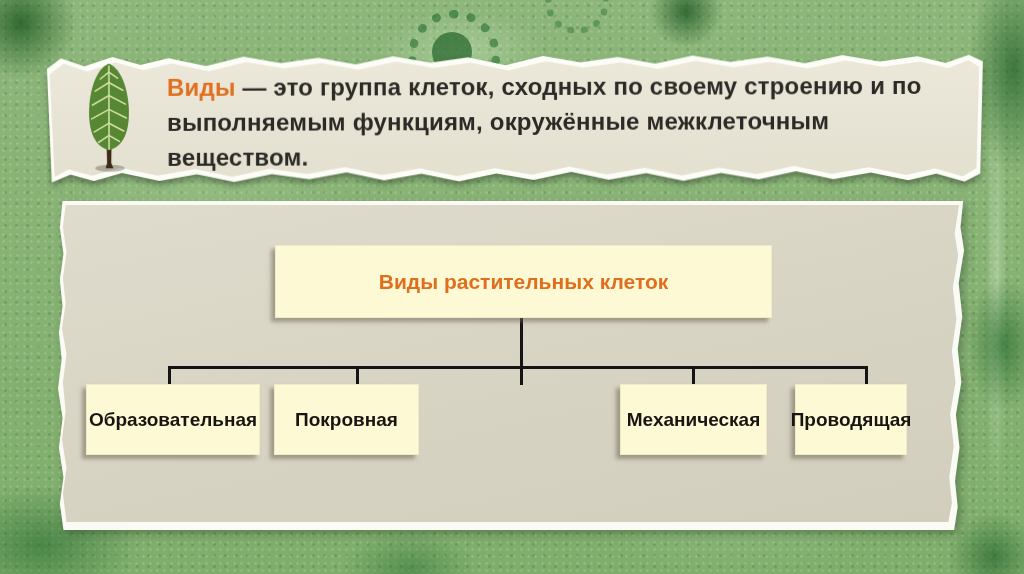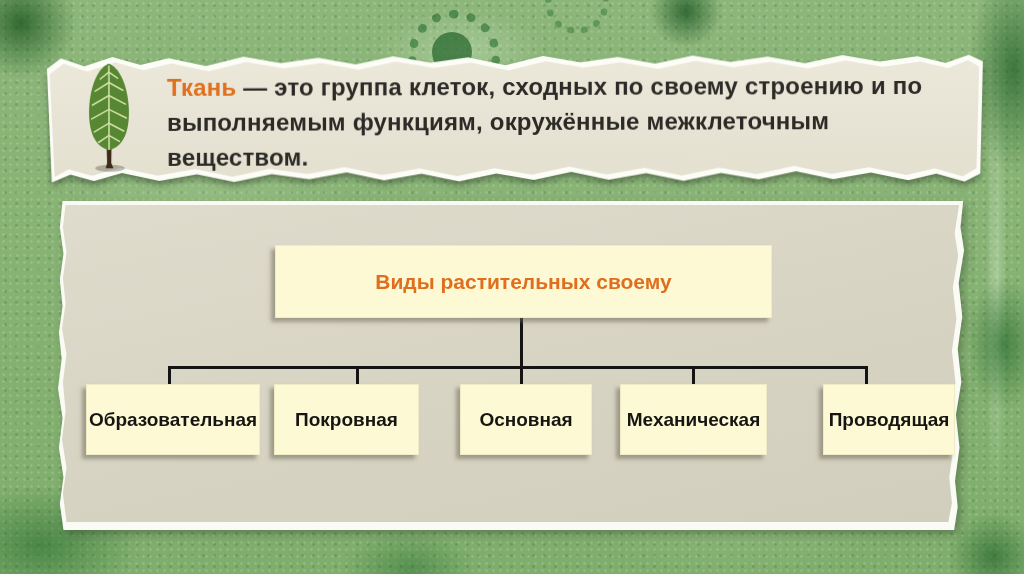--- a/index.html
+++ b/index.html
@@ -59,21 +59,21 @@
   .node{position:absolute;box-sizing:border-box;background:#fcf9d4;
     border:1px solid #efecc5;box-shadow:-4px 4px 4px rgba(110,105,85,.55);
     display:flex;align-items:center;justify-content:center;text-align:center;}
   .root-node{left:275px;top:245px;width:497px;height:73px;
     font-size:21px;font-weight:700;color:#df6f1e;}
   .child-node{top:384px;height:71px;font-size:19px;font-weight:700;color:#161512;}
   .cn1{left:86px;width:174px;}
   .cn2{left:274px;width:145px;}
   .cn3{left:460px;width:132px;}
   .cn4{left:620px;width:147px;}
-  .cn5{left:795px;width:132px;margin-left:28px;}
+  .cn5{left:795px;width:112px;}
   .line{position:absolute;background:#141414;}
   .stem{left:520px;top:316px;width:3px;height:51px;}
   .rail{left:168px;top:366px;width:700px;height:3px;}
   .drop{top:366px;width:3px;height:19px;}
   .d1{left:168px;} .d2{left:356px;} .d3{left:520px;} .d4{left:692px;} .d5{left:865px;}
 </style>
 </head>
 <body>
 
 <div class="slide">
@@ -101,38 +101,37 @@
             <path d="M30,55 L50,65"></path>
           <path d="M30,71 L13,81"></path>
             <path d="M30,71 L47,80"></path>
           <path d="M30,85 L18,93"></path>
             <path d="M30,85 L42,92"></path>
           <path d="M30,12 L20,20"></path>
             <path d="M30,12 L40,19"></path>
         </g>
       </svg>
     </div>
-    <p class="definition"><span class="term">Ткань</span><span> — это группа клеток, сходных по своему строению и по выполняемым функциям, окружённые межклеточным веществом.</span></p>
+    <p class="definition"><span class="term">Виды</span><span> — это группа клеток, сходных по своему строению и по выполняемым функциям, окружённые межклеточным веществом.</span></p>
   </div>
 
   <div class="panel-wrap">
     <div class="panel-outer"></div>
     <div class="panel-inner"></div>
   </div>
 
   <div class="diagram">
     <div class="line stem"></div>
     <div class="line rail"></div>
     <div class="line drop d1"></div>
     <div class="line drop d2"></div>
     <div class="line drop d3"></div>
     <div class="line drop d4"></div>
     <div class="line drop d5"></div>
 
-    <div class="node root-node">Виды растительных своему</div>
+    <div class="node root-node">Виды растительных клеток</div>
     <div class="node child-node cn1">Образовательная</div>
     <div class="node child-node cn2">Покровная</div>
-    <div class="node child-node cn3">Основная</div>
     <div class="node child-node cn4">Механическая</div>
     <div class="node child-node cn5">Проводящая</div>
   </div>
 
 </div>
 
 </body></html>

